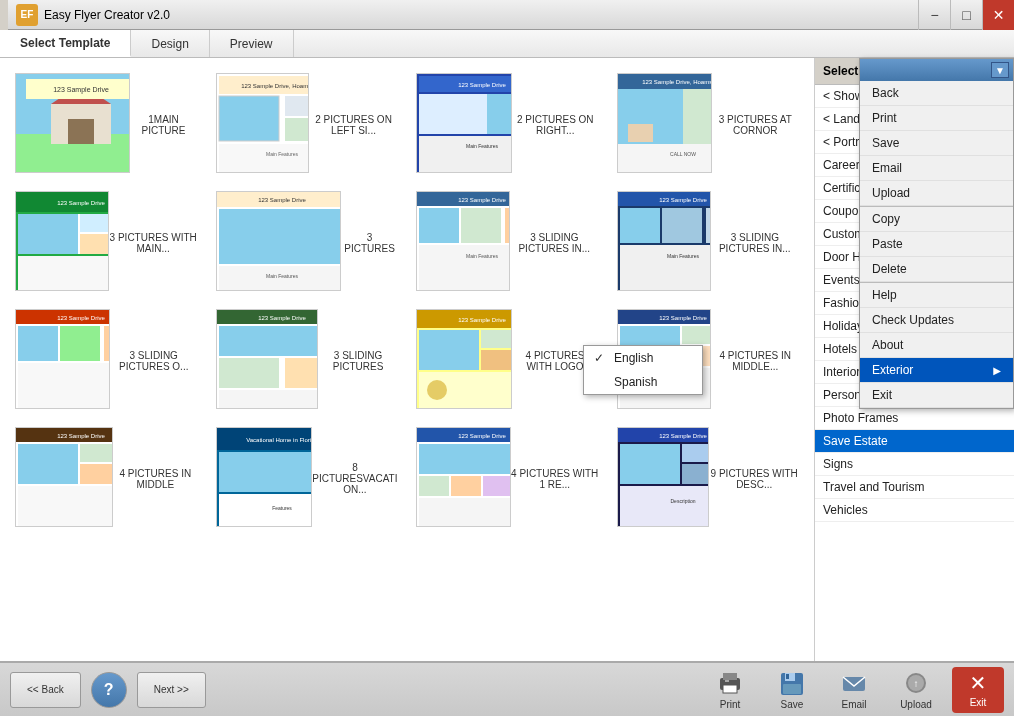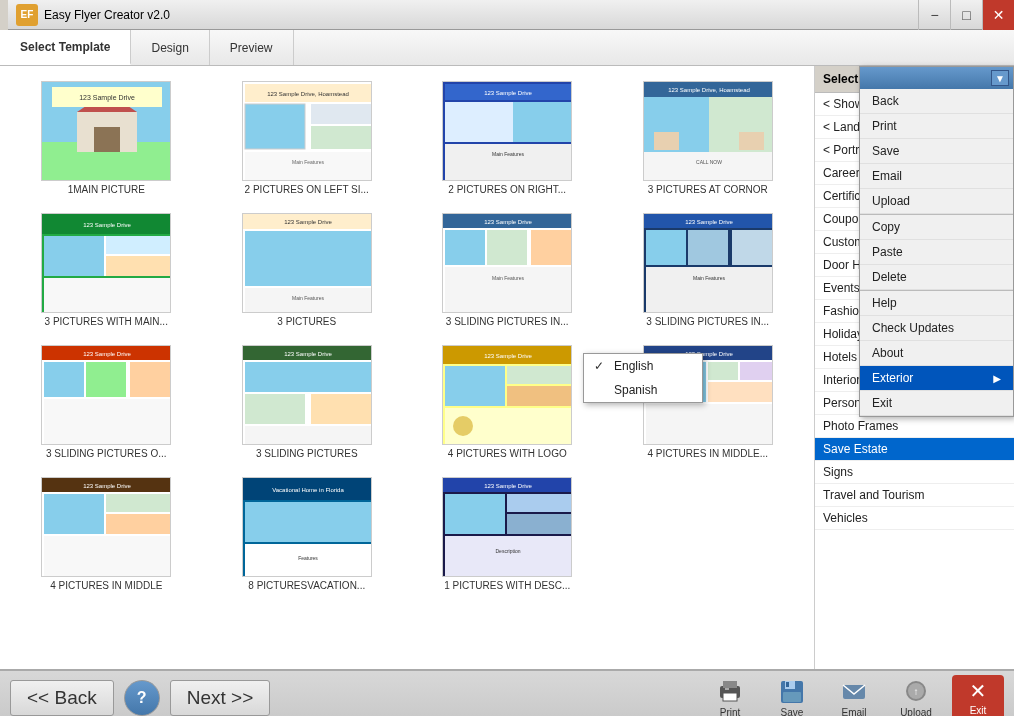--- a/index.html
+++ b/index.html
@@ -27,21 +27,21 @@
     #titlebar .win-btn {
       width: 32px; height: 30px;
       display: flex; align-items: center; justify-content: center;
       cursor: pointer; font-size: 14px; color: #444;
       border-left: 1px solid #bbb;
     }
     #titlebar .win-btn.close { background: #c0392b; color: white; }
 
     
     #navbar {
-      height: 36px;
+      height: 28px;
       background: linear-gradient(to bottom, #f8f8f8, #e8e8e8);
       border-bottom: 1px solid #bbb;
       display: flex;
       align-items: center;
     }
     #navbar .nav-item {
       padding: 0 20px;
       height: 100%;
       display: flex; align-items: center;
       cursor: pointer; font-size: 12px; color: #333;
@@ -65,21 +65,21 @@
       flex: 1;
       background: #ffffff;
       overflow-y: auto;
       padding: 10px;
       display: grid;
       grid-template-columns: repeat(4, 1fr);
       gap: 8px;
       align-content: start;
     }
     .template-item {
-      display: flex; flex-direction: column; align-items: center;
+      display: flex; align-items: center;
       cursor: pointer;
       padding: 4px;
       border: 1px solid transparent;
     }
     .template-thumb {
       width: 130px; height: 100px;
       background: #f0f0f0;
       border: 1px solid #ccc;
       overflow: hidden;
       position: relative;
@@ -136,21 +136,21 @@
       align-items: center;
       padding: 0 10px;
       gap: 10px;
     }
     .bottom-btn {
       height: 36px; padding: 0 16px;
       background: linear-gradient(to bottom, #f0f0f0, #d8d8d8);
       border: 1px solid #999;
       border-radius: 3px;
       cursor: pointer;
-      font-size: 19px;
+      font-size: 10px;
       color: #333;
       display: flex; align-items: center; gap: 6px;
     }
     .bottom-icon-btn {
       width: 52px; height: 46px;
       display: flex; flex-direction: column; align-items: center; justify-content: center;
       cursor: pointer;
       font-size: 10px; color: #333;
       gap: 2px;
     }
@@ -463,31 +463,47 @@
           <rect x="2" y="24" width="126" height="40" fill="#87ceeb"></rect>
           <rect x="2" y="66" width="126" height="32" fill="#ffffff"></rect>
           <text x="65" y="82" text-anchor="middle" font-size="5" fill="#333">Features</text>
         </svg>
       </div>
       <div class="template-label">8 PICTURESVACATION...</div>
     </div>
     <div class="template-item">
       <div class="template-thumb">
         <svg width="130" height="100" viewBox="0 0 130 100">
+          <rect width="130" height="100" fill="#fff"></rect>
+          <rect x="0" y="0" width="130" height="14" fill="#2255aa"></rect>
+          <text x="65" y="10" text-anchor="middle" font-size="6" fill="white">123 Sample Drive</text>
+          <rect x="2" y="16" width="126" height="30" fill="#87ceeb"></rect>
+          <rect x="2" y="48" width="30" height="20" fill="#d0e8d0"></rect>
+          <rect x="34" y="48" width="30" height="20" fill="#ffd0a0"></rect>
+          <rect x="66" y="48" width="30" height="20" fill="#e0c0f0"></rect>
+          <rect x="98" y="48" width="30" height="20" fill="#ffd0d0"></rect>
+          <rect x="2" y="70" width="126" height="28" fill="#f5f5f5"></rect>
+        </svg>
+      </div>
+      <div class="template-label">4 PICTURES WITH 1 RE...</div>
+    </div>
+    <div class="template-item">
+      <div class="template-thumb">
+        <svg width="130" height="100" viewBox="0 0 130 100">
           <rect width="130" height="100" fill="#1a1a4a"></rect>
           <rect x="0" y="0" width="130" height="14" fill="#2244aa"></rect>
           <text x="65" y="10" text-anchor="middle" font-size="6" fill="white">123 Sample Drive</text>
           <rect x="2" y="16" width="60" height="40" fill="#87ceeb"></rect>
           <rect x="64" y="16" width="64" height="18" fill="#aaccee"></rect>
           <rect x="64" y="36" width="64" height="20" fill="#8ab0d0"></rect>
           <rect x="2" y="58" width="126" height="40" fill="#e8e8f8"></rect>
           <text x="65" y="75" text-anchor="middle" font-size="5" fill="#333">Description</text>
         </svg>
       </div>
-      <div class="template-label">1 PICTURES WITH DESC...</div>
+      <div class="template-label">9 PICTURES WITH DESC...</div>
     </div>
   </div>
 
   <div id="sidebar">
     <div id="sidebar-header">Select Category</div>
     <div id="category-list">
 
     <div class="cat-item">&lt; Show All &gt;</div>
         <div class="cat-item">&lt; LandScape &gt;</div>
         <div class="cat-item">&lt; Portrait &gt;</div>

